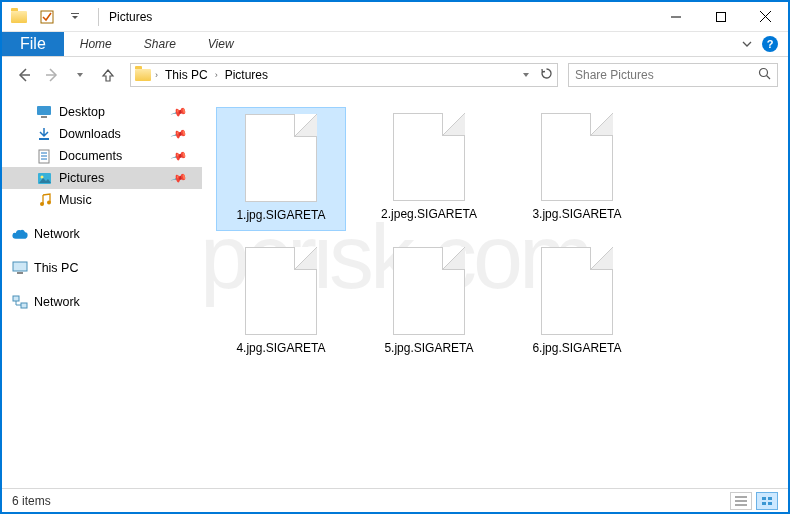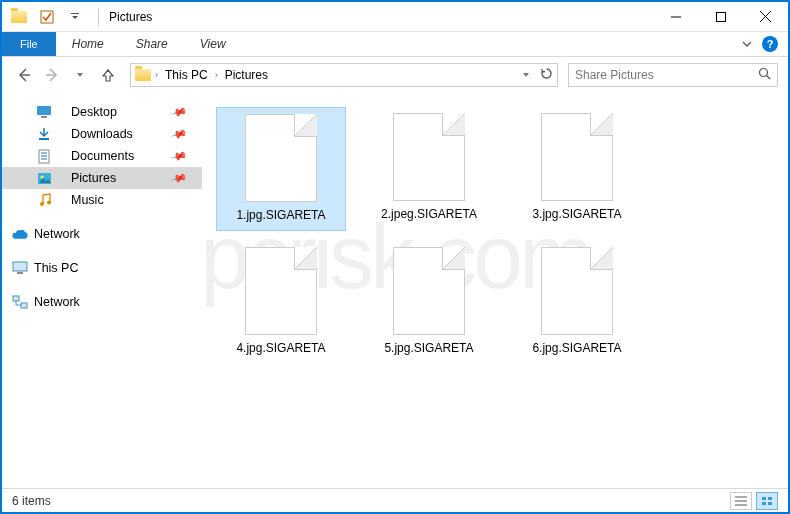--- a/index.html
+++ b/index.html
@@ -12,42 +12,42 @@
 .qat { display: flex; align-items: center; gap: 6px; padding: 0 6px; }
 .qat-item { width: 22px; height: 22px; display: flex; align-items: center; justify-content: center; }
 .titlebar-sep { width: 1px; height: 18px; background: #ccc; margin: 0 6px; }
 .title-text { font-size: 12px; color: #000; margin-left: 4px; }
 .titlebar-right { margin-left: auto; display: flex; }
 .winbtn { width: 45px; height: 28px; display: flex; align-items: center; justify-content: center; }
 .winbtn svg { display: block; }
 
 
 .ribbon { height: 25px; display: flex; align-items: stretch; border-bottom: 1px solid #d9d9d9; }
-.ribbon-file { background: #1979ca; color: #fff; font-size: 11px; padding: 0 18px; display: flex; align-items: center; }
+.ribbon-file { background: #1979ca; color: #fff; font-size: 16px; padding: 0 18px; display: flex; align-items: center; }
 .ribbon-tab { font-size: 12px; color: #333; padding: 0 16px; display: flex; align-items: center; font-style: italic; }
 .ribbon-right { margin-left: auto; display: flex; align-items: center; gap: 10px; padding-right: 10px; }
 .help-circle { width: 16px; height: 16px; border-radius: 50%; background: #0078d7; color: #fff; font-size: 11px; display: flex; align-items: center; justify-content: center; font-weight: bold; }
 
 
 .navbar { height: 36px; display: flex; align-items: center; padding: 0 10px; gap: 4px; }
 .navbtn { width: 24px; height: 24px; display: flex; align-items: center; justify-content: center; color: #555; }
 .navbtn.disabled { color: #b0b0b0; }
 .addr { flex: 1; height: 24px; border: 1px solid #ccc; display: flex; align-items: center; padding: 0 4px; gap: 4px; font-size: 12px; margin: 0 6px; }
 .addr-seg { display: flex; align-items: center; gap: 4px; padding: 0 3px; }
 .addr-chev { color: #666; font-size: 9px; }
 .addr-spacer { flex: 1; }
 .search { width: 210px; height: 24px; border: 1px solid #ccc; display: flex; align-items: center; padding: 0 6px; font-size: 12px; color: #777; }
 .search-icon { margin-left: auto; color: #555; }
 
 
 .body { flex: 1; display: flex; overflow: hidden; }
 .sidebar { width: 200px; border-right: 0; padding: 8px 0; overflow: hidden; }
 .tree-group { margin-bottom: 12px; }
 .tree-head { display: flex; align-items: center; gap: 6px; padding: 3px 10px; font-size: 12.5px; }
-.tree-item { display: flex; align-items: center; gap: 19px; padding: 3px 6px 3px 34px; font-size: 12.5px; position: relative; }
+.tree-item { display: flex; align-items: center; gap: 7px; padding: 3px 6px 3px 34px; font-size: 12.5px; position: relative; }
 .tree-item.selected { background: #d8d8d8; }
 .pin { margin-left: auto; color: #888; margin-right: 10px; transform: rotate(30deg); font-size: 11px; }
 .ic { width: 16px; height: 16px; display: flex; align-items: center; justify-content: center; flex-shrink: 0; }
 
 
 .content { flex: 1; overflow: auto; position: relative; }
 .filegrid { display: flex; flex-wrap: wrap; gap: 10px 18px; padding: 14px 14px; align-content: flex-start; }
 .fileitem { width: 130px; display: flex; flex-direction: column; align-items: center; padding: 6px 2px; }
 .fileitem.sel { border: 1px solid #99d1ff; background: #cce8ff; }
 .file-thumb { width: 72px; height: 88px; background: #fff; border: 1px solid #ccc; position: relative; margin-bottom: 6px; }

